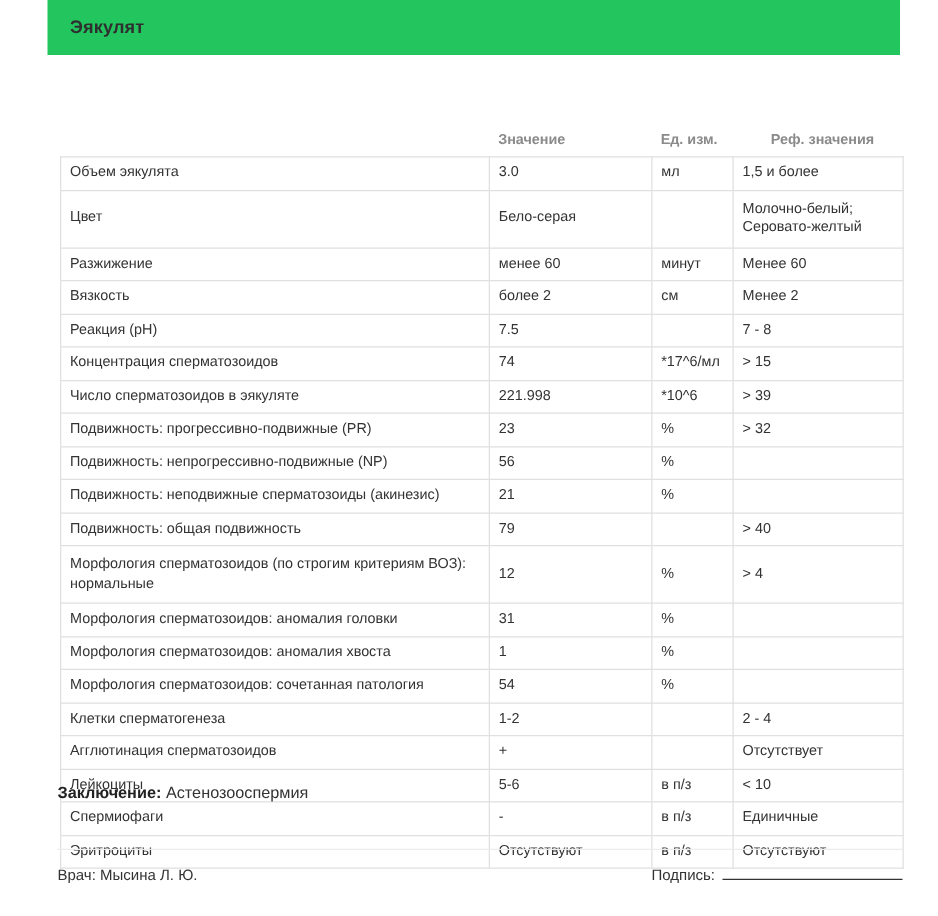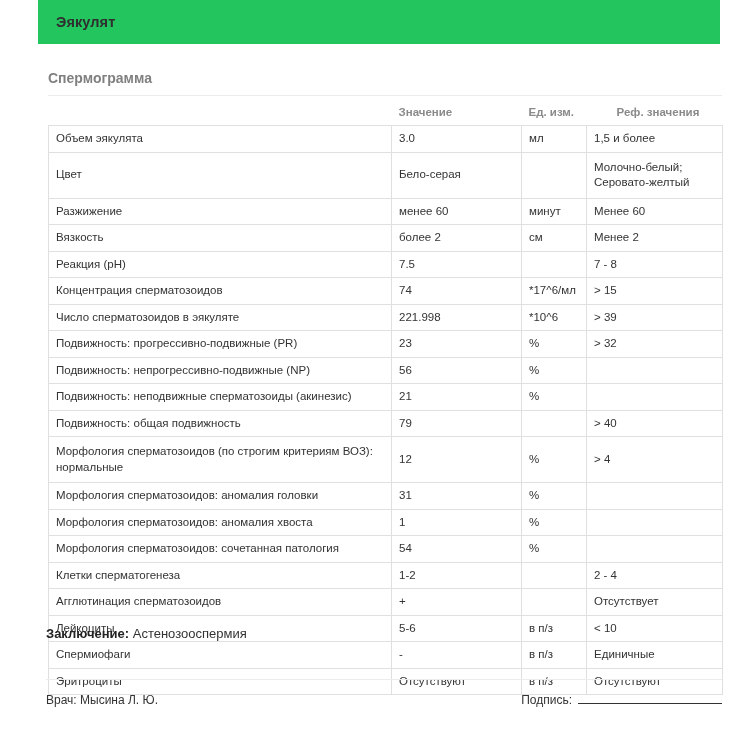--- a/index.html
+++ b/index.html
@@ -162,24 +162,20 @@
 </style>
 </head>
 <body>
 
 <div class="page">
 
   <div class="banner">
     <div class="banner-title">Эякулят</div>
   </div>
 
-  <div class="section">
-    <div class="section-title">Спермограмма</div>
-    <div class="section-rule"></div>
-  </div>
 
   <div class="table-wrap">
     <table class="spermogram">
       <colgroup>
         <col class="c-param">
           <col class="c-value">
           <col class="c-unit">
           <col class="c-ref">
       </colgroup>
       <thead>

